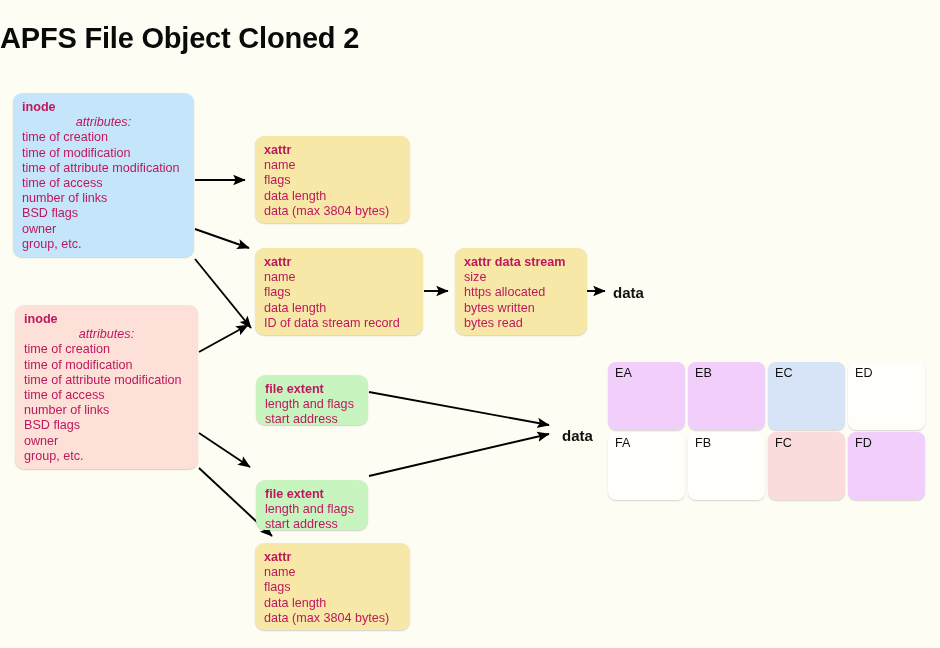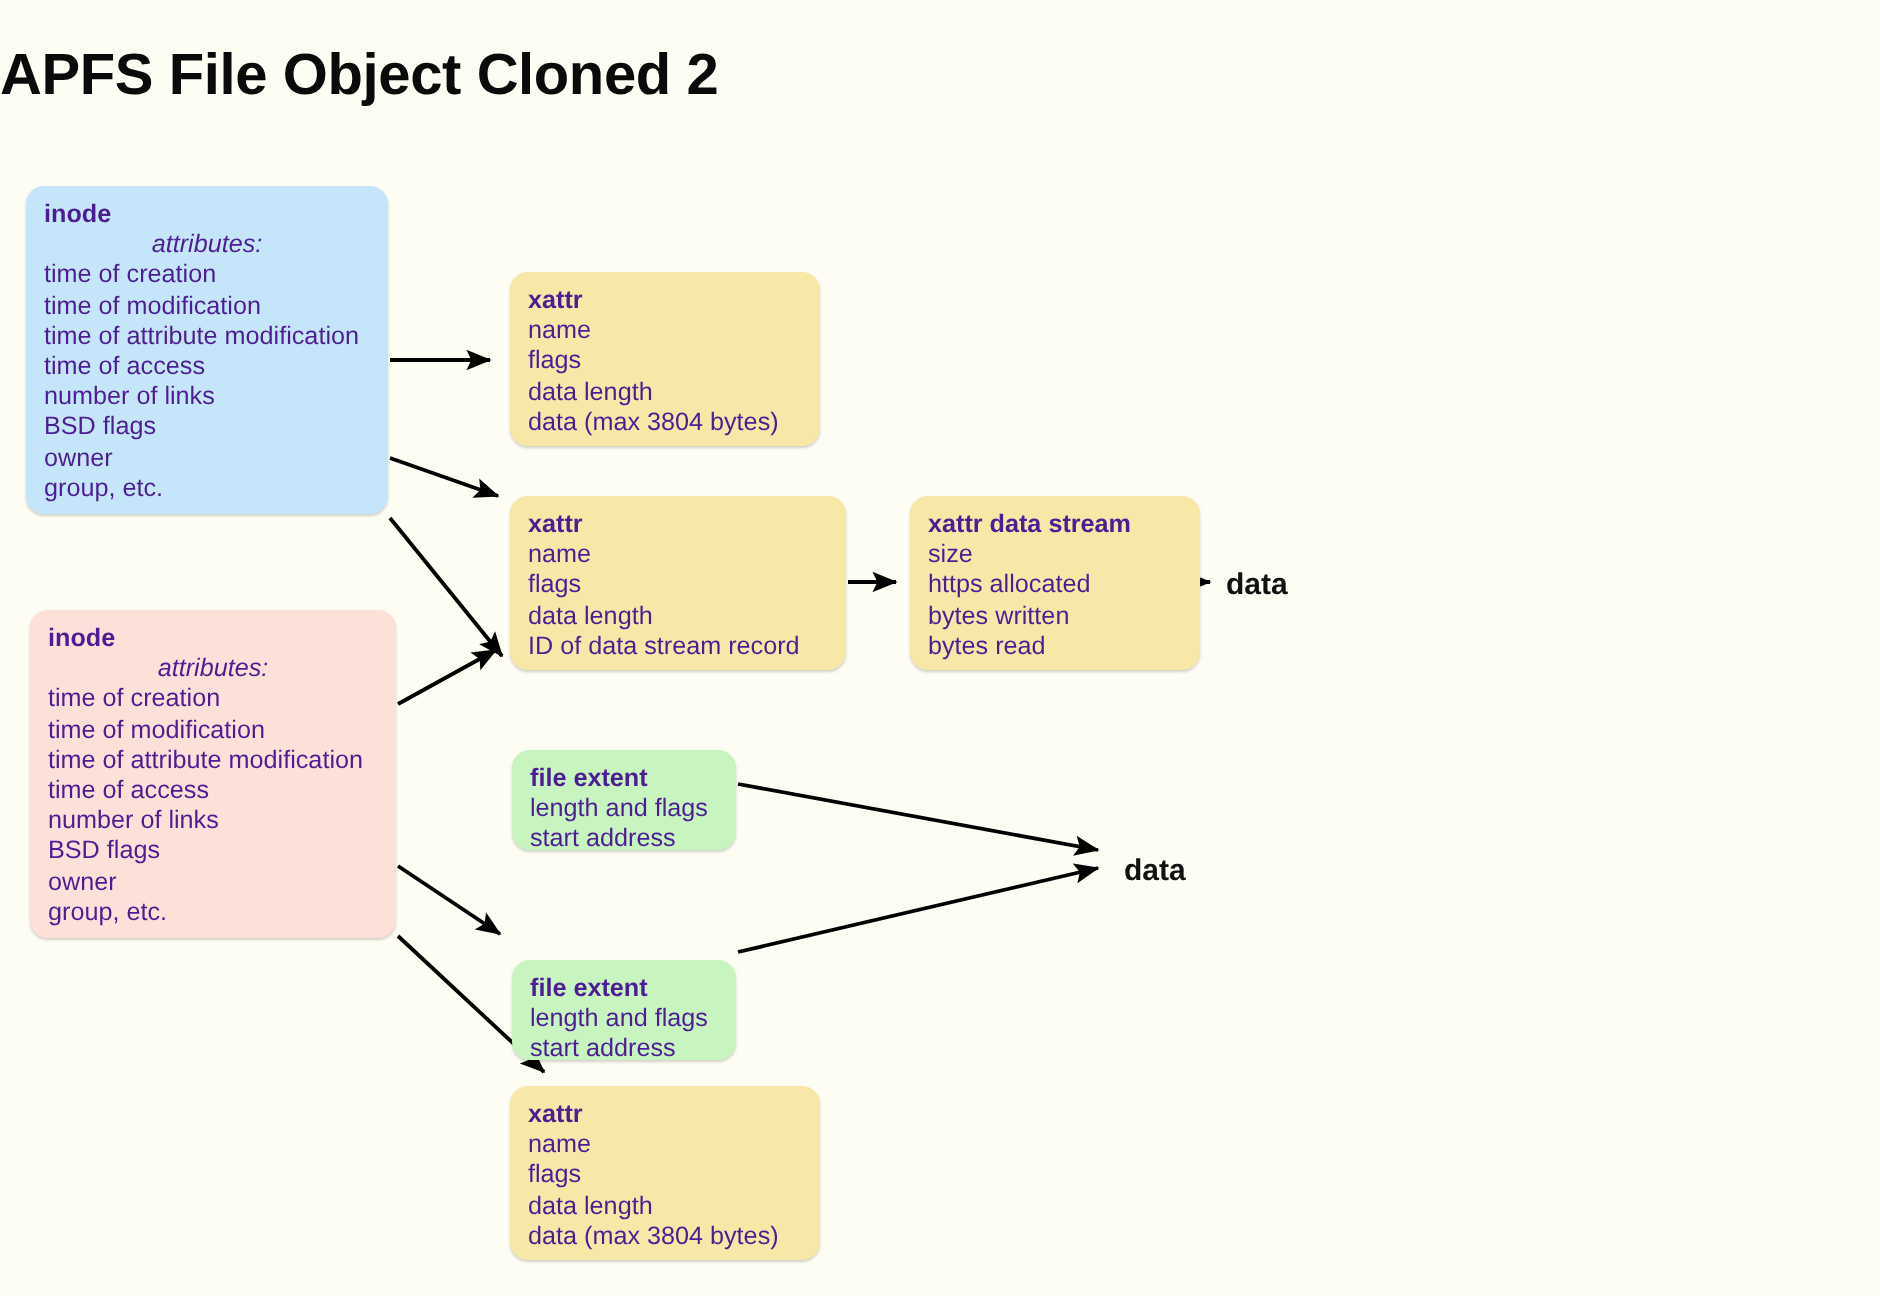--- a/index.html
+++ b/index.html
@@ -38,21 +38,21 @@
     color: #0a0a0a;
     letter-spacing: -0.2px;
   }
   .node {
     position: absolute;
     box-sizing: border-box;
     border-radius: 9px;
     padding: 7px 9px 8px 9px;
     font-size: 12.6px;
     line-height: 15.2px;
-    color: #4c1d95;
+    color: #be185d;
     box-shadow: 0 1px 1.5px rgba(0,0,0,0.18);
   }
   .node .hd {
     font-weight: bold;
   }
   .node .it {
     font-style: italic;
     text-align: center;
   }
   .node .ln {
@@ -154,21 +154,21 @@
   </div>
 
   <div class="node xattr" style="left:255px; top:248px; width:168px; height:87px;">
     <div class="hd ln">xattr</div>
     <div class="ln">name</div>
     <div class="ln">flags</div>
     <div class="ln">data length</div>
     <div class="ln">ID of data stream record</div>
   </div>
 
-  <div class="node xattr" style="left:455px; top:248px; width:145px; height:87px;">
+  <div class="node xattr" style="left:455px; top:248px; width:132px; height:87px;">
     <div class="hd ln">xattr data stream</div>
     <div class="ln">size</div>
     <div class="ln">https allocated</div>
     <div class="ln">bytes written</div>
     <div class="ln">bytes read</div>
   </div>
 
   <div class="plain-label" style="left:613px; top:284px;">data</div>
 
   <div class="node extent" style="left:256px; top:359px; width:112px; height:50px;">
@@ -186,15 +186,41 @@
   <div class="plain-label" style="left:562px; top:427px;">data</div>
 
   <div class="node xattr" style="left:255px; top:543px; width:155px; height:87px;">
     <div class="hd ln">xattr</div>
     <div class="ln">name</div>
     <div class="ln">flags</div>
     <div class="ln">data length</div>
     <div class="ln">data (max 3804 bytes)</div>
   </div>
 
+  <div class="blocks" style="left:608px; top:362px; width:320px; height:140px;">
+    <div class="block" style="left: 0px; top: 0px; width: 77px; height: 68px; background: rgb(242, 206, 251);">
+      <span>EA</span>
+    </div>
+    <div class="block" style="left: 80px; top: 0px; width: 77px; height: 68px; background: rgb(242, 206, 251);">
+      <span>EB</span>
+    </div>
+    <div class="block" style="left: 160px; top: 0px; width: 77px; height: 68px; background: rgb(215, 228, 248);">
+      <span>EC</span>
+    </div>
+    <div class="block" style="left: 240px; top: 0px; width: 77px; height: 68px; background: rgb(255, 254, 251);">
+      <span>ED</span>
+    </div>
+    <div class="block" style="left: 0px; top: 70px; width: 77px; height: 68px; background: rgb(255, 254, 251);">
+      <span>FA</span>
+    </div>
+    <div class="block" style="left: 80px; top: 70px; width: 77px; height: 68px; background: rgb(255, 254, 251);">
+      <span>FB</span>
+    </div>
+    <div class="block" style="left: 160px; top: 70px; width: 77px; height: 68px; background: rgb(250, 220, 220);">
+      <span>FC</span>
+    </div>
+    <div class="block" style="left: 240px; top: 70px; width: 77px; height: 68px; background: rgb(242, 206, 251);">
+      <span>FD</span>
+    </div>
+  </div>
 
 
 </div>
 
 </body></html>

